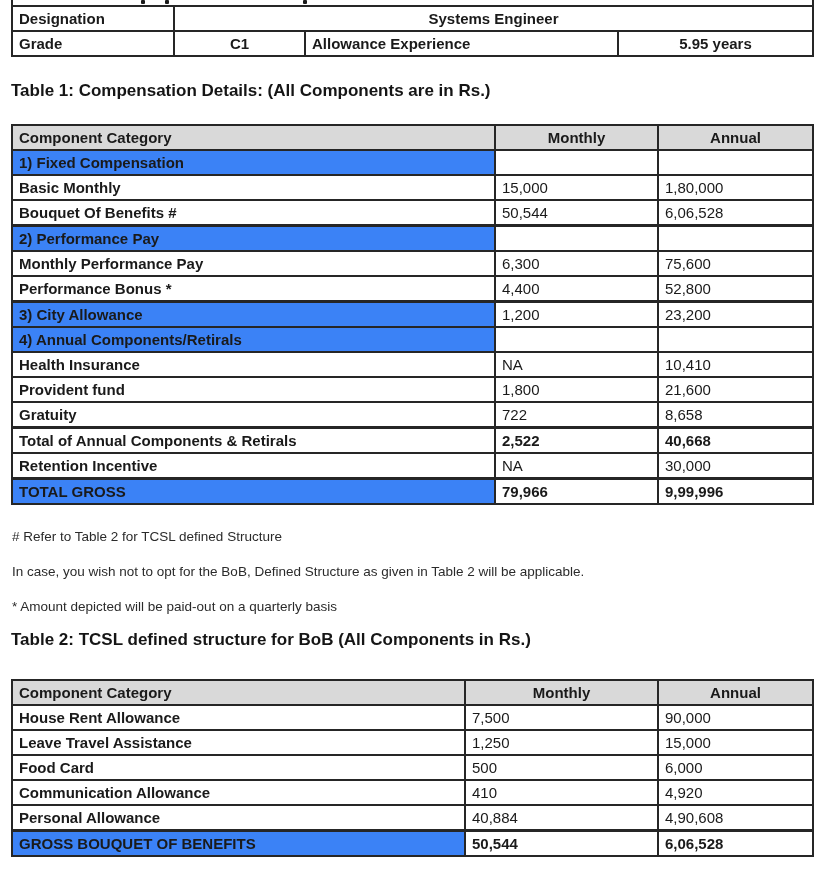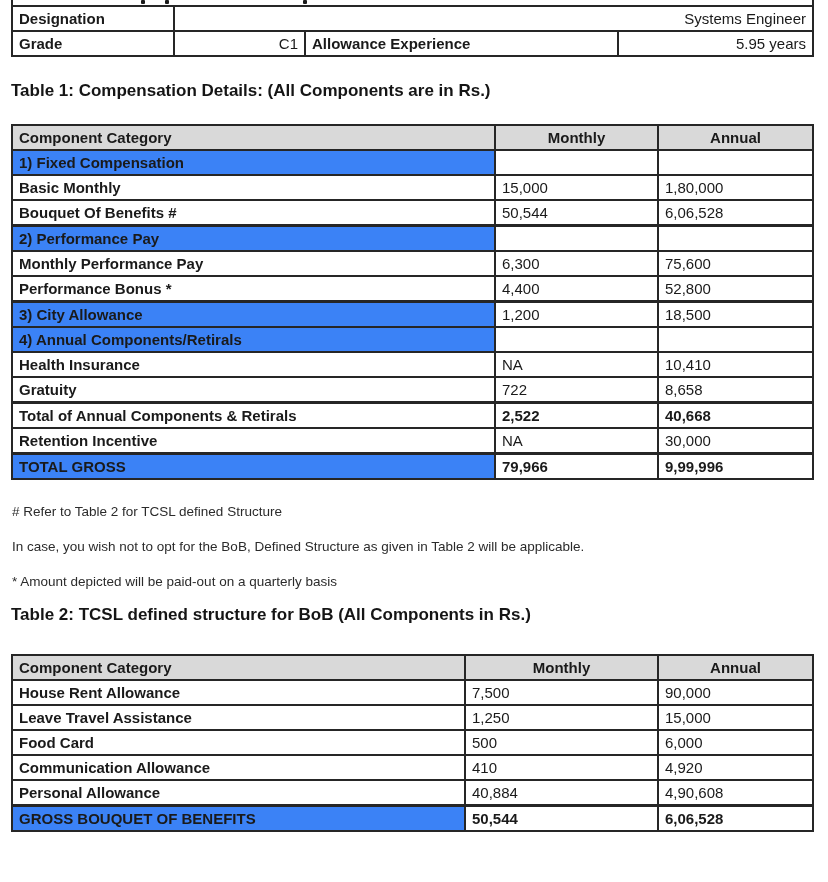--- a/index.html
+++ b/index.html
@@ -14,21 +14,21 @@
   td,th{
     border:2px solid #262626;
     font-size:15px;line-height:1.15;
     padding:1px 6px;height:21px;
     overflow:hidden;white-space:nowrap;
   }
 
   
   .info-table{width:801px;}
   .info-table td.k{font-weight:bold;text-align:left;}
-  .info-table td.v{font-weight:normal;text-align:right;}
+  .info-table td.v{font-weight:bold;text-align:center;}
   tr.partial td{height:5px;border-top:0;padding:0;position:relative;}
   .mark{position:absolute;bottom:1px;width:4px;height:4px;background:#1a1a1a;border-radius:1px;}
 
   
   .h-title{font-size:17px;font-weight:bold;margin:24px 0 0 0;color:#151515;}
   .h2-title{margin-top:16px;}
 
   
   .comp-table{width:801px;}
   .comp-table th{background:#d9d9d9;font-weight:bold;}
@@ -122,31 +122,36 @@
           <td class="c-val">75,600</td>
         </tr>
         <tr>
           <td class="c-label">Performance Bonus *</td>
           <td class="c-val">4,400</td>
           <td class="c-val">52,800</td>
         </tr>
         <tr class="tt">
           <td class="c-label sec">3) City Allowance</td>
           <td class="c-val">1,200</td>
-          <td class="c-val">18,500</td>
+          <td class="c-val">23,200</td>
         </tr>
         <tr>
           <td class="c-label sec">4) Annual Components/Retirals</td>
           <td class="c-val"></td>
           <td class="c-val"></td>
         </tr>
         <tr>
           <td class="c-label">Health Insurance</td>
           <td class="c-val">NA</td>
           <td class="c-val">10,410</td>
+        </tr>
+        <tr>
+          <td class="c-label">Provident fund</td>
+          <td class="c-val">1,800</td>
+          <td class="c-val">21,600</td>
         </tr>
         <tr>
           <td class="c-label">Gratuity</td>
           <td class="c-val">722</td>
           <td class="c-val">8,658</td>
         </tr>
         <tr class="tt">
           <td class="c-label">Total of Annual Components &amp; Retirals</td>
           <td class="c-val bv">2,522</td>
           <td class="c-val bv">40,668</td>

